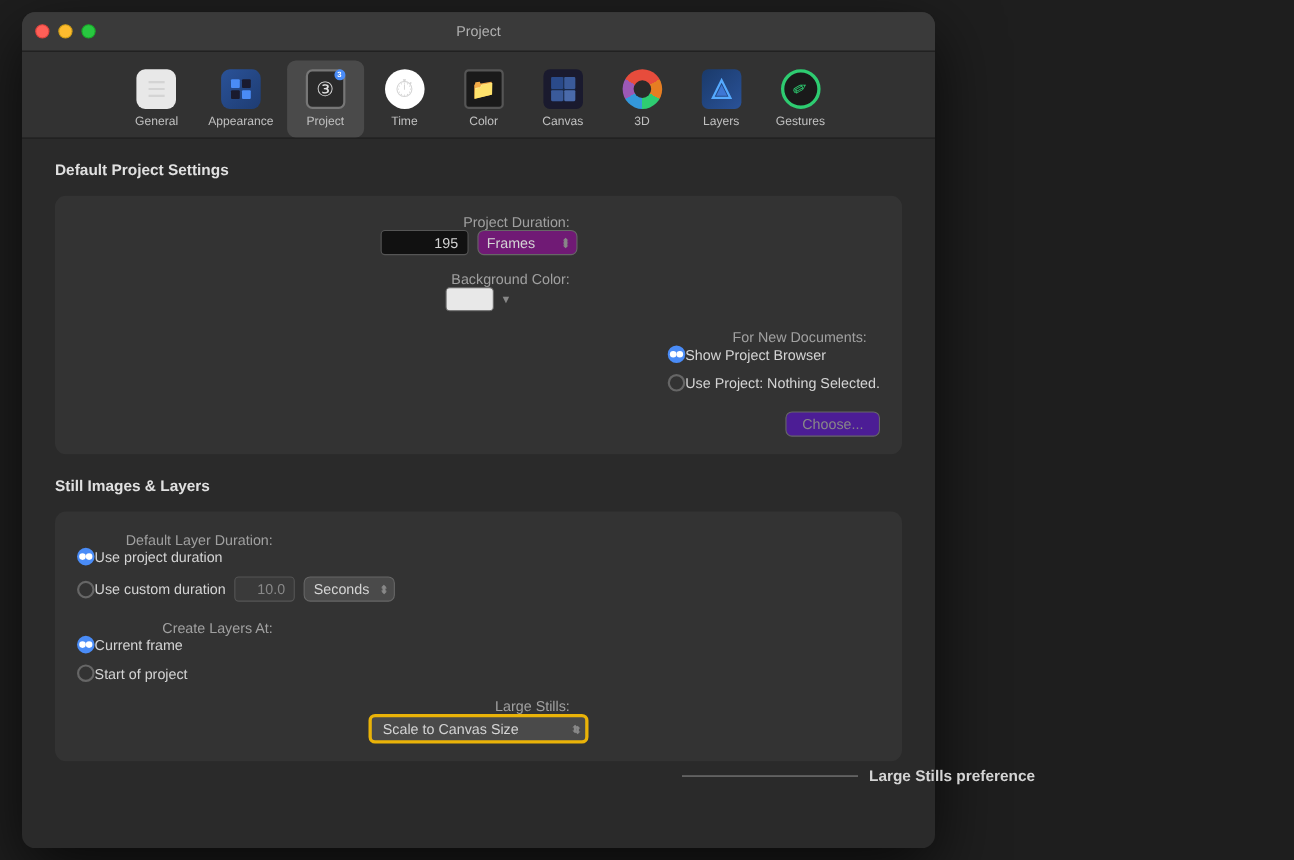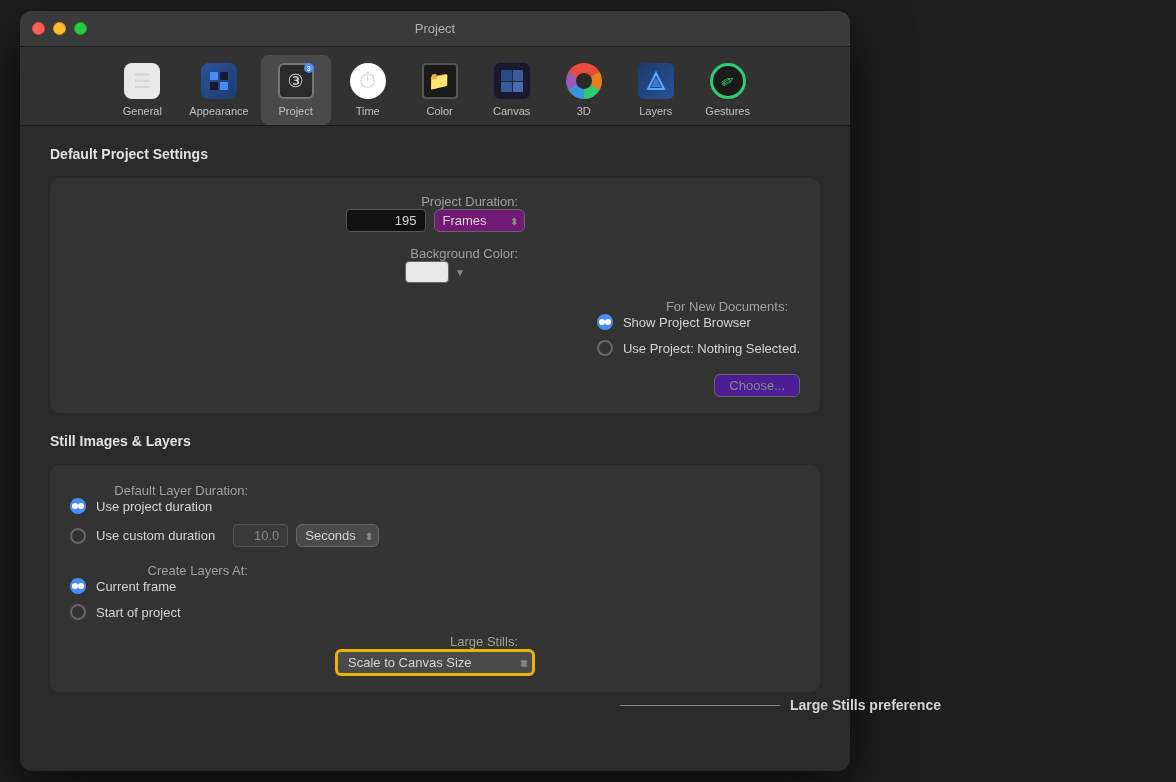--- a/index.html
+++ b/index.html
@@ -192,21 +192,21 @@
       cursor: pointer;
     }
     .radio-group {
       display: flex;
       flex-direction: column;
       gap: 10px;
     }
     .radio-row {
       display: flex;
       align-items: center;
-      gap: 10px;
+      gap: 0;
     }
     .radio-btn {
       width: 16px;
       height: 16px;
       border-radius: 50%;
       border: 2px solid #666;
       display: flex;
       align-items: center;
       justify-content: center;
       flex-shrink: 0;

